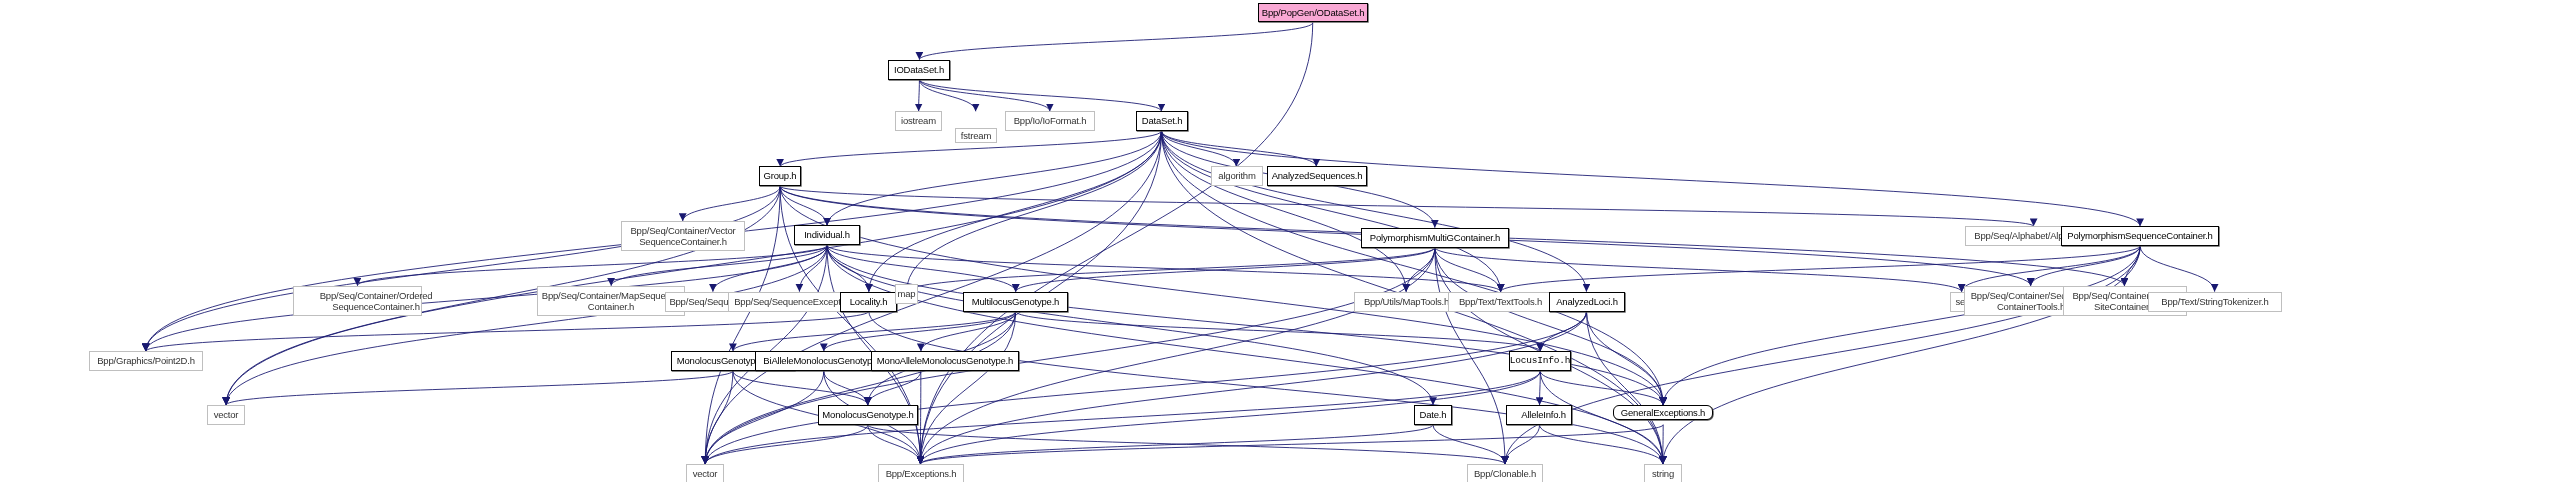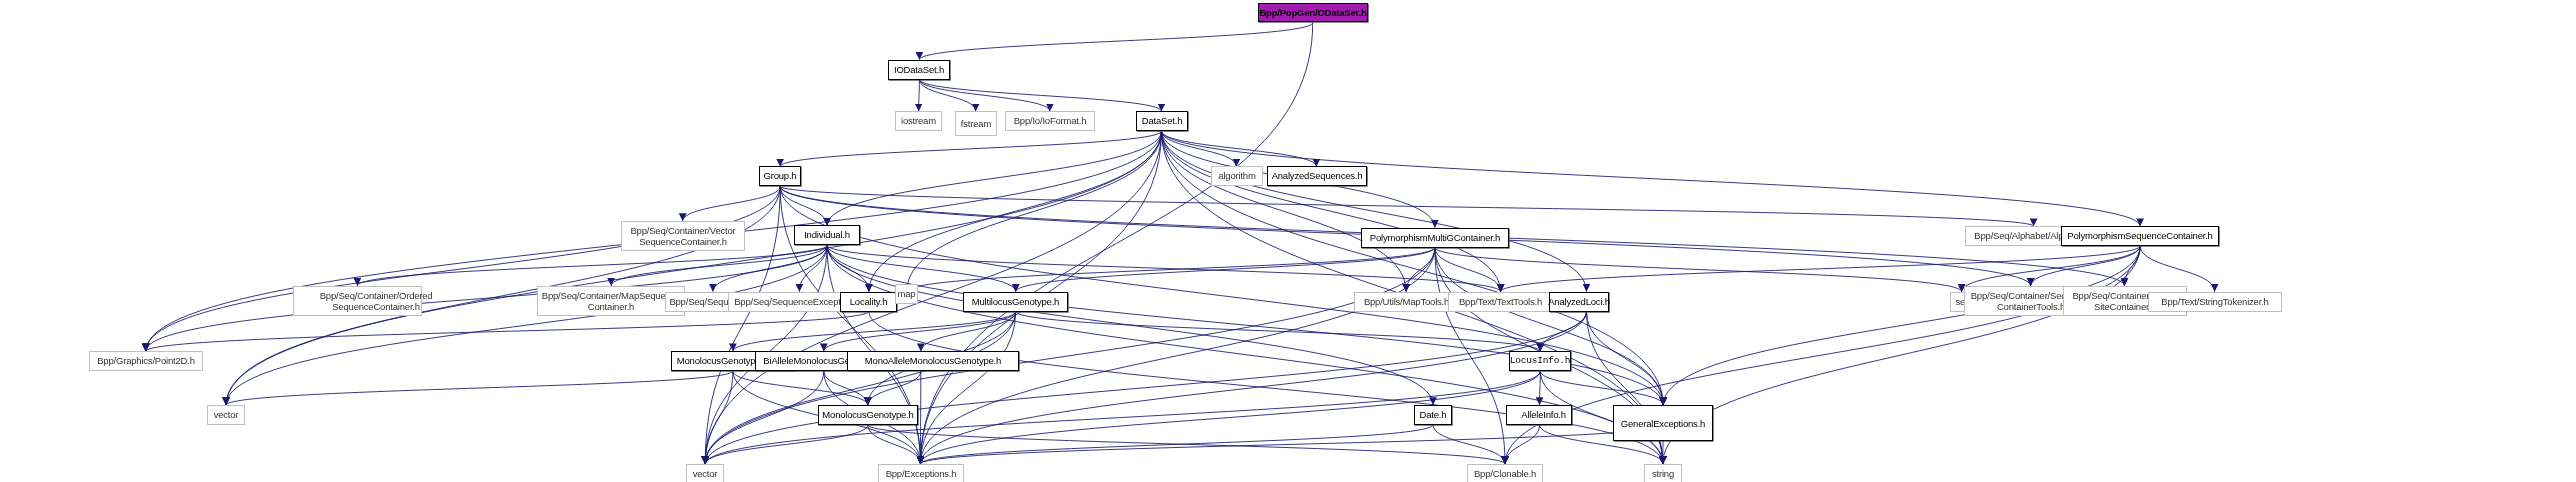--- a/index.html
+++ b/index.html
@@ -2,21 +2,21 @@
 <html style="font-size:11.6px"><head>
 <meta charset="utf-8">
 <style>
   html, body { margin:0; padding:0; background:#ffffff; }
   body { width:2576px; height:483px; position:relative; overflow:hidden; font-family:"Liberation Sans", sans-serif; }
   #graph { position:absolute; left:0; top:0; width:2576px; height:483px; }
   #edges { position:absolute; left:0; top:0; }
   .node { position:absolute; box-sizing:border-box; background:#fff; display:flex; align-items:center; justify-content:center; text-align:center; font-size:9.5px; line-height:11px; color:#000; white-space:pre-line; padding:0 2.9px; letter-spacing:-0.2px; }
   .node.doc { border:0.7px solid #000; box-shadow:0.7px 0.7px 0 #555; }
   .node.ext { border:0.7px solid #bfbfbf; color:#333; }
-  .node.root { border:0.7px solid #000; background:#a21caf; box-shadow:0.7px 0.7px 0 #555;font-weight:bold; }
+  .node.root { border:0.7px solid #000; background:#f9a8d4; box-shadow:0.7px 0.7px 0 #555; }
 </style>
 </head>
 <body>
 
 <div id="graph">
   <svg id="edges" width="2576" height="483" viewBox="0 0 3543 664">
     <defs>
       <marker id="arrow" viewBox="0 0 10 10" refX="10" refY="5" markerWidth="9" markerHeight="9" orient="auto">
         <path d="M0,0 L10,5 L0,10 z" fill="#191970"></path>
       </marker>
@@ -121,21 +121,21 @@
       <path d="M2117.5,584 C2117.5,611 2287,611 2287,638" fill="none" stroke="#191970" stroke-width="1.2" marker-end="url(#arrow)"></path>
       <path d="M1971,584 C1971,611 2070,611 2070,638" fill="none" stroke="#191970" stroke-width="1.2" marker-end="url(#arrow)"></path>
       <path d="M1971,584 C1971,611 1266,611 1266,638" fill="none" stroke="#191970" stroke-width="1.2" marker-end="url(#arrow)"></path>
       <path d="M2287.5,584 C2287.5,611 2287,611 2287,638" fill="none" stroke="#191970" stroke-width="1.2" marker-end="url(#arrow)"></path>
       <path d="M2287.5,584 C2287.5,611 1266,611 1266,638" fill="none" stroke="#191970" stroke-width="1.2" marker-end="url(#arrow)"></path>
     </svg>
 
   <div class="node root" style="left: 1258px; top: 2.9px; width: 110px; height: 19.6px;">Bpp/PopGen/ODataSet.h</div>
   <div class="node doc" style="left: 888px; top: 60px; width: 62px; height: 19.6px;">IODataSet.h</div>
   <div class="node ext" style="left: 895px; top: 111px; width: 47px; height: 19.6px;">iostream</div>
-  <div class="node ext" style="left: 955px; top: 111px; width: 42px; height: 25px;">fstream</div>
+  <div class="node ext" style="left: 955px; top: 128px; width: 42px; height: 15px;">fstream</div>
   <div class="node ext" style="left: 1005px; top: 111px; width: 90px; height: 19.6px;">Bpp/Io/IoFormat.h</div>
   <div class="node doc" style="left: 1136px; top: 111px; width: 52px; height: 19.6px;">DataSet.h</div>
   <div class="node doc" style="left: 759px; top: 166px; width: 42px; height: 19.6px;">Group.h</div>
   <div class="node ext" style="left: 1211px; top: 166px; width: 52px; height: 19.6px;">algorithm</div>
   <div class="node doc" style="left: 1267px; top: 166px; width: 100px; height: 19.6px;">AnalyzedSequences.h</div>
   <div class="node ext" style="left: 1965px; top: 226px; width: 138px; height: 19.6px;">Bpp/Seq/Alphabet/Alphabet.h</div>
   <div class="node doc" style="left: 2061px; top: 226px; width: 158px; height: 19.6px;">PolymorphismSequenceContainer.h</div>
   <div class="node ext" style="left: 621px; top: 221px; width: 124px; height: 30px;">Bpp/Seq/Container/Vector
 SequenceContainer.h</div>
   <div class="node doc" style="left: 794px; top: 225px; width: 66px; height: 19.6px;">Individual.h</div>
@@ -144,35 +144,35 @@
 SequenceContainer.h</div>
   <div class="node ext" style="left: 537px; top: 286px; width: 148px; height: 30px;">Bpp/Seq/Container/MapSequence
 Container.h</div>
   <div class="node ext" style="left: 665px; top: 292px; width: 95px; height: 19.6px;">Bpp/Seq/Sequence.h</div>
   <div class="node ext" style="left: 728px; top: 292px; width: 143px; height: 19.6px;">Bpp/Seq/SequenceExceptions.h</div>
   <div class="node doc" style="left: 840px; top: 292px; width: 57px; height: 19.6px;">Locality.h</div>
   <div class="node ext" style="left: 895px; top: 284px; width: 23px; height: 19.6px;">map</div>
   <div class="node doc" style="left: 963px; top: 292px; width: 105px; height: 19.6px;">MultilocusGenotype.h</div>
   <div class="node ext" style="left: 1354px; top: 292px; width: 105px; height: 19.6px;">Bpp/Utils/MapTools.h</div>
   <div class="node ext" style="left: 1448px; top: 292px; width: 105px; height: 19.6px;">Bpp/Text/TextTools.h</div>
-  <div class="node doc" style="left: 1549px; top: 292px; width: 60px; height: 19.6px;">AnalyzedLoci.h</div>
+  <div class="node doc" style="left: 1549px; top: 292px; width: 76px; height: 19.6px;">AnalyzedLoci.h</div>
   <div class="node ext" style="left: 1950px; top: 292px; width: 23px; height: 19.6px;">set</div>
   <div class="node ext" style="left: 1964px; top: 286px; width: 134px; height: 30px;">Bpp/Seq/Container/Sequence
 ContainerTools.h</div>
   <div class="node ext" style="left: 2063px; top: 286px; width: 124px; height: 30px;">Bpp/Seq/Container/Vector
 SiteContainer.h</div>
   <div class="node ext" style="left: 2148px; top: 292px; width: 134px; height: 19.6px;">Bpp/Text/StringTokenizer.h</div>
   <div class="node ext" style="left: 89px; top: 351px; width: 114px; height: 19.6px;">Bpp/Graphics/Point2D.h</div>
   <div class="node doc" style="left: 671px; top: 351px; width: 124px; height: 19.6px;">MonolocusGenotypeTools.h</div>
   <div class="node doc" style="left: 755px; top: 351px; width: 138px; height: 19.6px;">BiAlleleMonolocusGenotype.h</div>
-  <div class="node doc" style="left: 847px; top: 351px; width: 172px; height: 19.6px;">MonoAlleleMonolocusGenotype.h</div>
+  <div class="node doc" style="left: 871px; top: 351px; width: 148px; height: 19.6px;">MonoAlleleMonolocusGenotype.h</div>
   <div class="node doc" style="left: 1509px; top: 351px; width: 62px; height: 19.6px; font-family: Liberation Mono, monospace;">LocusInfo.h</div>
   <div class="node ext" style="left: 207px; top: 405px; width: 38px; height: 19.6px;">vector</div>
   <div class="node doc" style="left: 818px; top: 405px; width: 100px; height: 19.6px;">MonolocusGenotype.h</div>
   <div class="node doc" style="left: 1414px; top: 405px; width: 38px; height: 19.6px;">Date.h</div>
   <div class="node doc" style="left: 1506px; top: 405px; width: 66px; height: 19.6px; padding-left: 12px;">AlleleInfo.h</div>
-  <div class="node doc" style="left: 1613px; top: 405px; width: 100px; height: 36px;">GeneralExceptions.h</div>
+  <div class="node doc" style="left: 1613px; top: 405px; width: 100px; height: 15px; border-radius: 6px;">GeneralExceptions.h</div>
   <div class="node ext" style="left: 686px; top: 464px; width: 38px; height: 19.6px;">vector</div>
   <div class="node ext" style="left: 878px; top: 464px; width: 86px; height: 19.6px;">Bpp/Exceptions.h</div>
   <div class="node ext" style="left: 1467px; top: 464px; width: 76px; height: 19.6px;">Bpp/Clonable.h</div>
   <div class="node ext" style="left: 1644px; top: 464px; width: 38px; height: 19.6px;">string</div>
 </div>
 
 
 </body></html>

